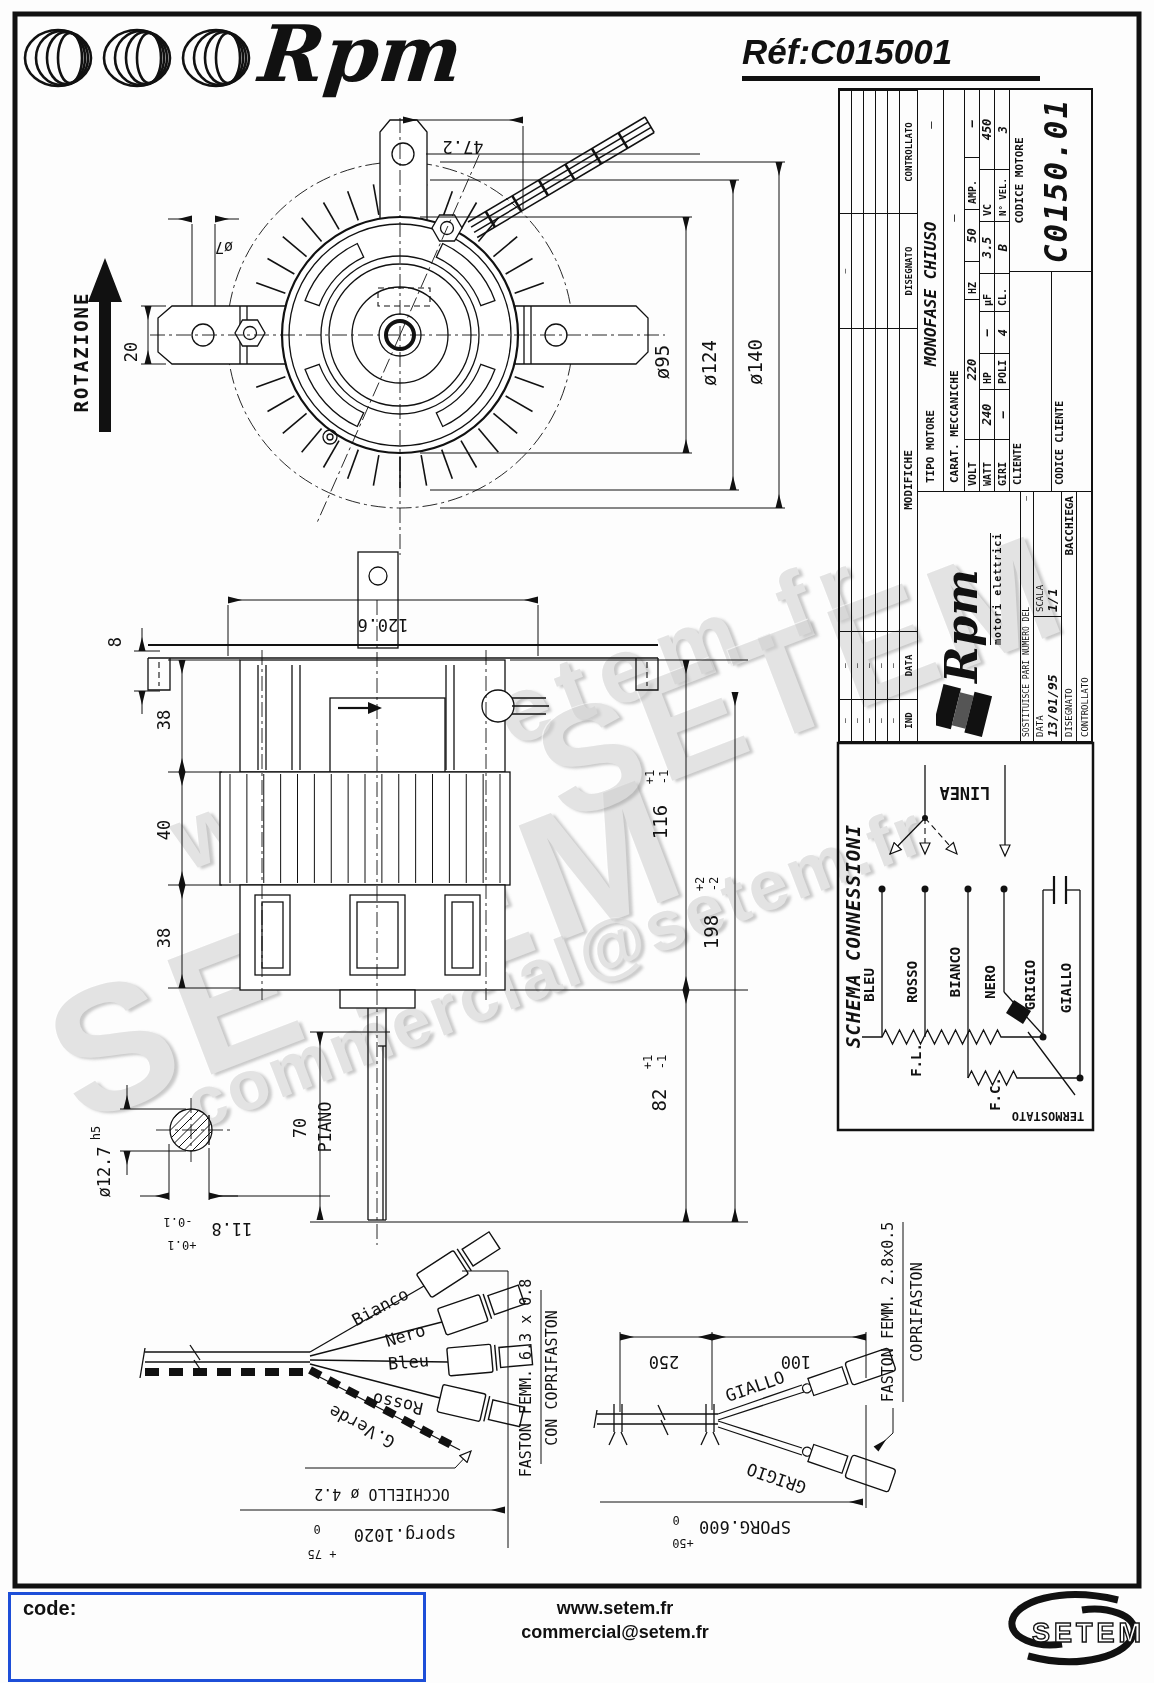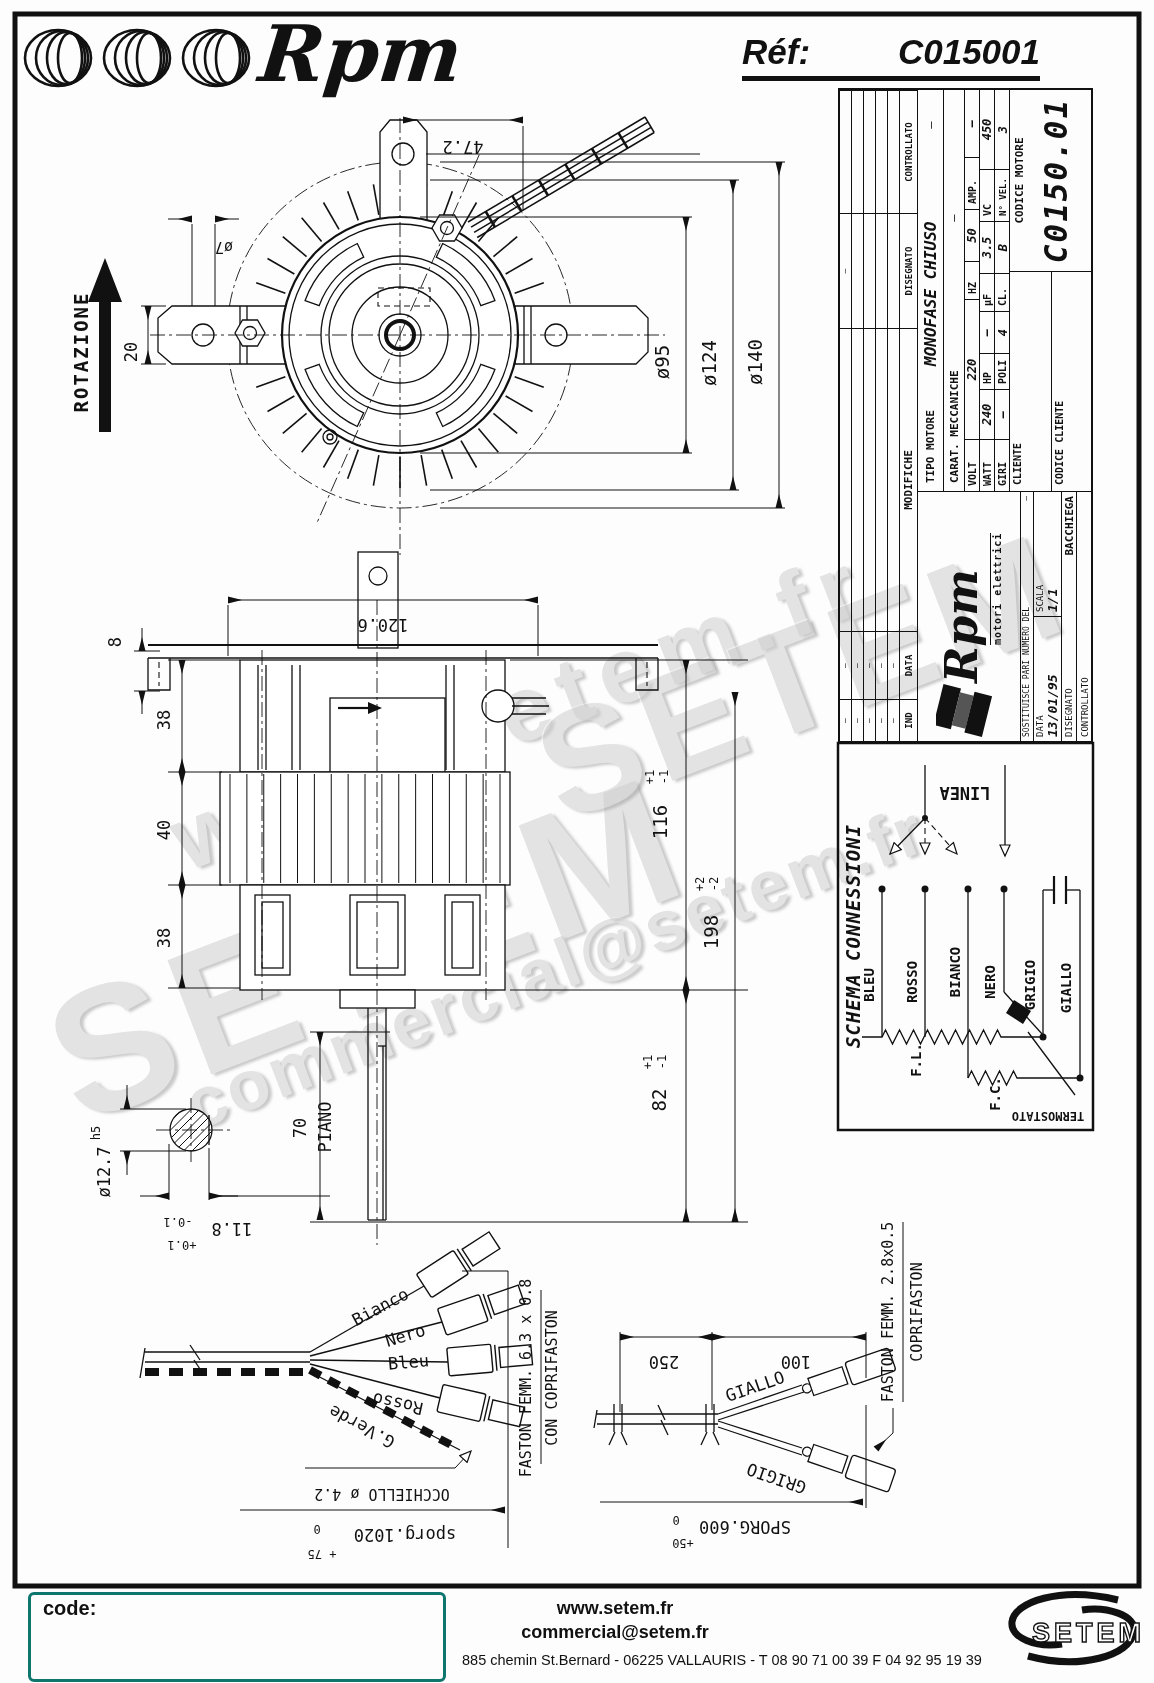--- a/index.html
+++ b/index.html
@@ -20,21 +20,21 @@
   .dash{stroke:#111;stroke-width:1.1;fill:none;stroke-dasharray:6 4;}
   .dim{stroke:#111;stroke-width:1;fill:none;}
   text{fill:#111;font-family:"DejaVu Sans Mono",monospace;}
   .t12{font-size:12px;} .t14{font-size:14px;} .t15{font-size:15px;}
   .t17{font-size:17px;} .t19{font-size:19px;} .tb{font-weight:bold;}
   .ti{font-style:italic;}
   
   #brand{position:absolute;left:260px;top:8px;z-index:3;font-family:"DejaVu Serif",serif;
          font-size:78px;font-weight:bold;font-style:italic;transform:skewX(-6deg);}
   #refbox{position:absolute;left:742px;top:32px;width:298px;z-index:3;display:flex;
-          justify-content:space-between;border-bottom:5px solid #111;padding-bottom:4px;
+          justify-content:flex-start;border-bottom:5px solid #111;padding-bottom:4px;
           font-family:"Liberation Sans",sans-serif;font-size:35px;font-weight:bold;font-style:italic;}
   
   #tblock{position:absolute;left:638px;top:288px;width:655px;height:255px;z-index:3;
           transform:rotate(-90deg);border:2.5px solid #111;box-sizing:border-box;
           font-family:"DejaVu Sans Mono",monospace;}
   #tblock *{box-sizing:border-box;}
   .rev{display:grid;grid-template-columns:42px 68px 1fr 115px 123px;
        grid-template-rows:12px 12px 12px 12px 12px 18px;height:78px;border-bottom:1.6px solid #111;}
   .rev div{border-right:1.2px solid #111;border-bottom:1.2px solid #111;font-size:8px;
            display:flex;align-items:center;justify-content:center;overflow:hidden;}
@@ -70,22 +70,22 @@
               border-right:1.2px solid #111;font-weight:bold;}
   .g3row .v{font-style:italic;font-size:12px;justify-content:center;padding-left:0;}
   .botrow{flex:1;display:flex;}
   .cliCol{width:220px;border-right:1.2px solid #111;display:flex;flex-direction:column;}
   .cliBox{flex:1;font-size:10px;font-weight:bold;padding:2px 6px;border-bottom:1.2px solid #111;}
   .cliBox:last-child{border-bottom:none;}
   .cmot{flex:1;display:flex;flex-direction:column;align-items:center;}
   .cmot .l{font-size:11px;font-weight:bold;margin-top:3px;}
   .cmot .v{font-size:31px;font-weight:bold;font-style:italic;letter-spacing:2px;margin-top:12px;}
   
-  #codebox{position:absolute;left:28px;top:1592px;width:412px;height:84px;z-index:3;
-           border:3px solid #0f766e;border-radius:6px;font-family:"Liberation Sans",sans-serif;}
+  #codebox{position:absolute;left:8px;top:1592px;width:412px;height:84px;z-index:3;
+           border:3px solid #1d4ed8;border-radius:0;font-family:"Liberation Sans",sans-serif;}
   #codebox .cl1{font-size:20px;font-weight:bold;padding:2px 0 0 12px;}
   #codebox .cl2{font-size:41px;font-weight:bold;text-align:center;letter-spacing:2px;margin-top:-6px;}
   #sitebox{position:absolute;left:470px;top:1596px;width:290px;text-align:center;z-index:3;
            font-family:"Liberation Sans",sans-serif;font-weight:bold;font-size:18px;line-height:24px;}
   #address{position:absolute;left:462px;top:1652px;width:640px;z-index:3;
            font-family:"Liberation Sans",sans-serif;font-size:14.5px;}
 </style>
 </head>
 <body>
 
@@ -698,19 +698,18 @@
     </div>
   </div>
 
   <div id="codebox">
     <div class="cl1">code:</div>
   </div>
   <div id="sitebox">
     <div>www.setem.fr</div>
     <div>commercial@setem.fr</div>
   </div>
-  <div id="address">885 chemin St.Bernard  -  06225 VALLAURIS  -  T 08 90 71 00 39   F 04 92 95 19 39</div>
   <svg width="150" height="88" style="left:1000px;top:1590px;">
     <path d="M118,10 C60,-4 14,12 12,32 c-2,16 24,26 50,22" stroke="#111" stroke-width="7" fill="none"></path>
     <path d="M28,66 C80,80 130,66 134,42 c3,-17 -28,-26 -52,-22" stroke="#111" stroke-width="7" fill="none"></path>
     <text x="32" y="52" font-size="27" font-weight="bold" letter-spacing="4" style="fill:#fff;stroke:#111;stroke-width:1.4;font-family:'Liberation Sans',sans-serif;">SETEM</text>
   </svg>
 </div>
 
 </body></html>

